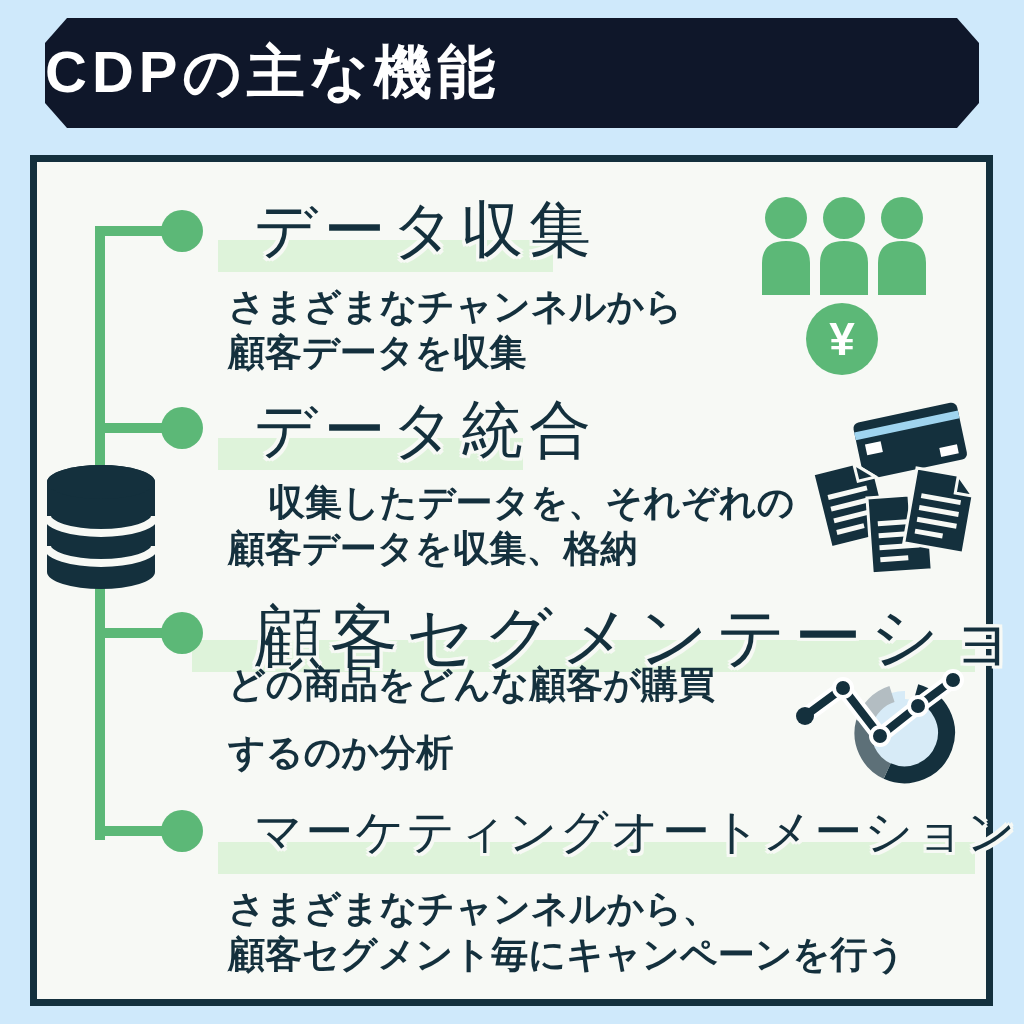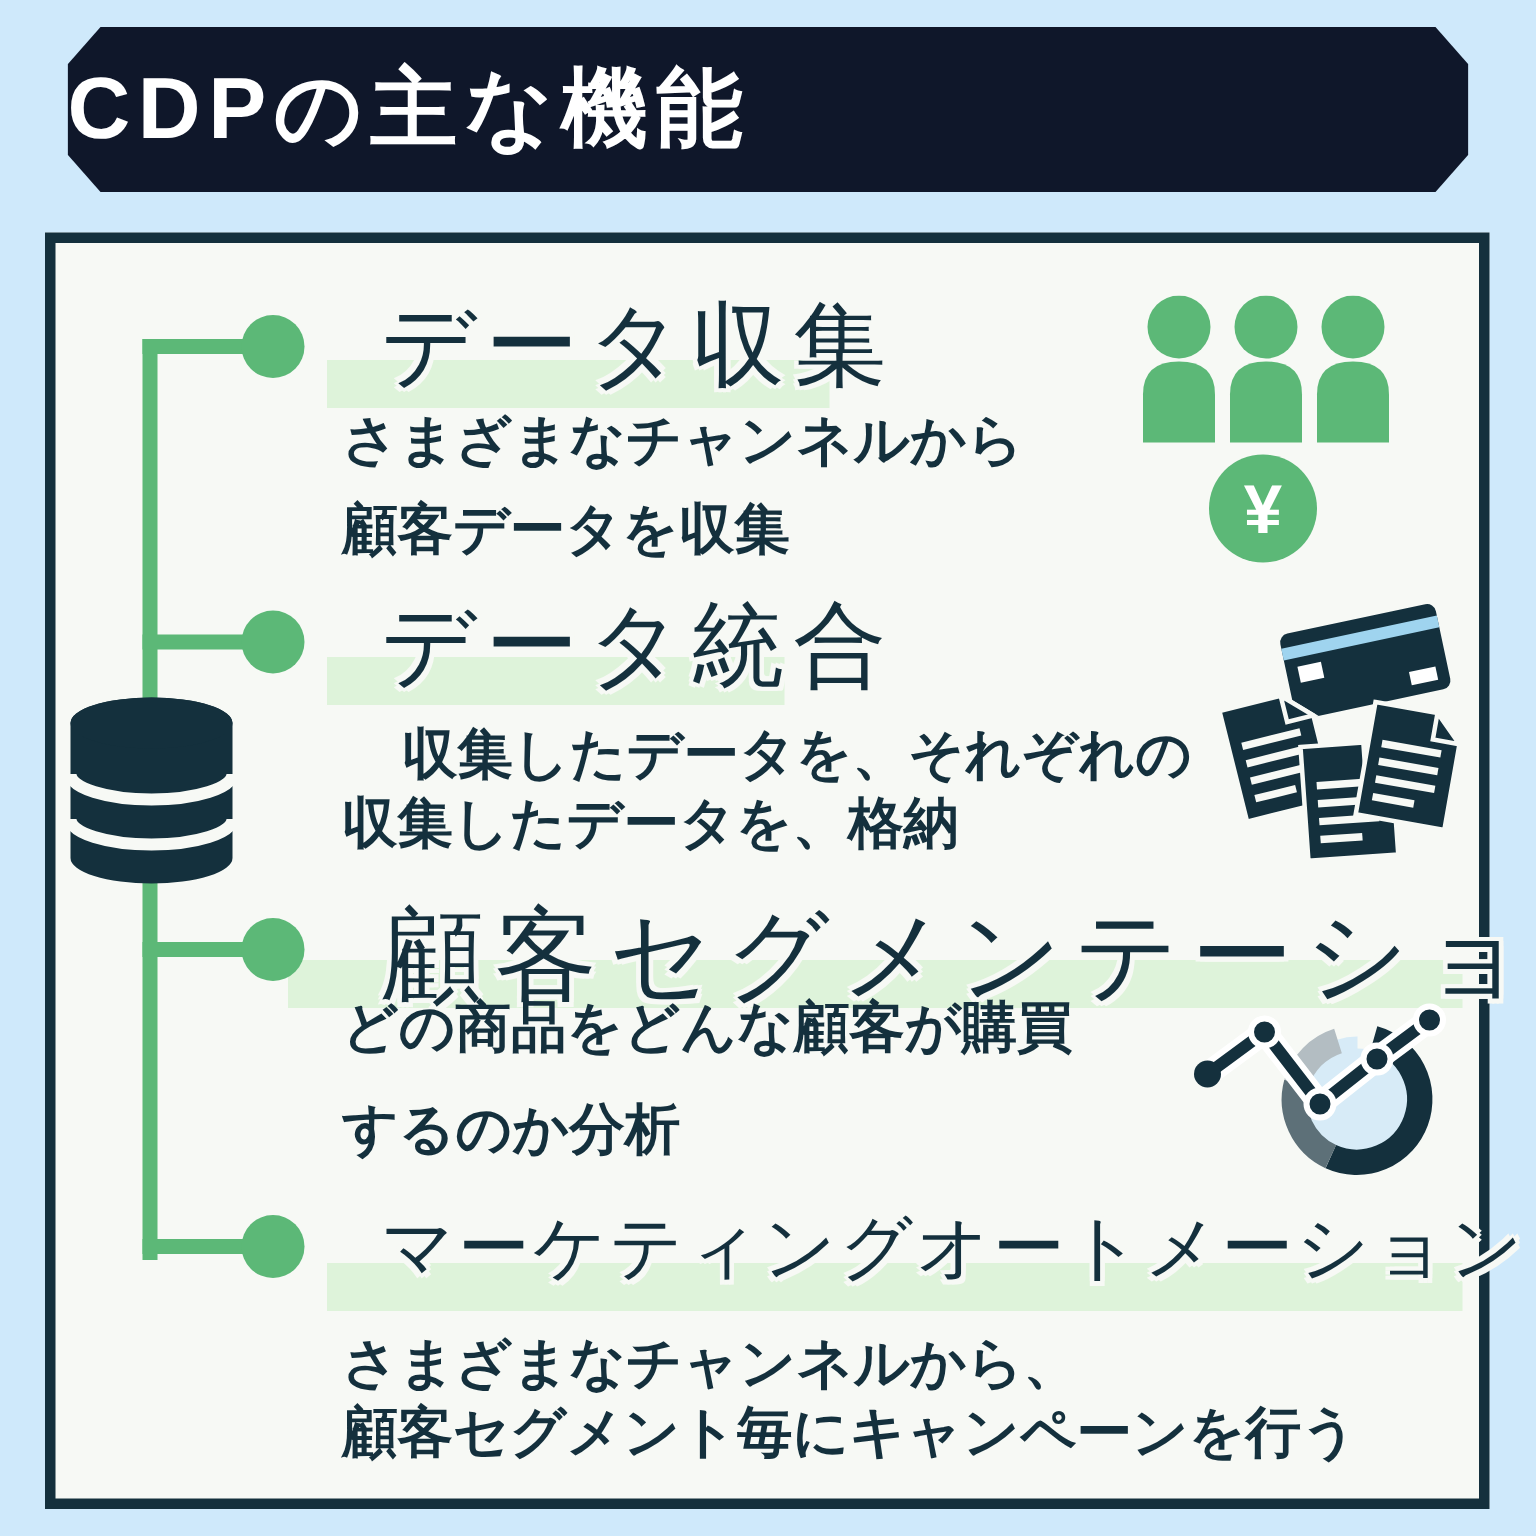--- a/index.html
+++ b/index.html
@@ -71,41 +71,41 @@
 
 <svg class="abs icon-svg" style="left:46px;top:464px;" width="110" height="126" viewBox="0 0 110 126">
   <path fill="#14303d" d="M1,18 A54,17 0 0 1 109,18 L109,108 A54,17 0 0 1 1,108 Z"></path>
   <ellipse fill="#14303d" cx="55" cy="18" rx="54" ry="17"></ellipse>
   <path d="M1,52 A54,17 0 0 0 109,52" stroke="#f7f9f5" stroke-width="8" fill="none"></path>
   <path d="M1,82 A54,17 0 0 0 109,82" stroke="#f7f9f5" stroke-width="8" fill="none"></path>
 </svg>
 
 <div class="abs band" style="left:218px;top:240px;width:335px;"></div>
 <div class="abs heading h1" style="top:188px;">データ収集</div>
-<div class="abs body-line" style="top:269px;">さまざまなチャンネルから</div>
+<div class="abs body-line" style="top:282px;">さまざまなチャンネルから</div>
 <div class="abs body-line" style="top:328px;">顧客データを収集</div>
 
 <svg class="abs icon-svg" style="left:755px;top:197px;" width="176" height="100" viewBox="0 0 176 100">
   <g fill="#5cb877">
     <circle cx="31" cy="21" r="21"></circle>
     <path d="M7,98 L7,66 Q7,44 31,44 Q55,44 55,66 L55,98 Z"></path>
     <circle cx="89" cy="21" r="21"></circle>
     <path d="M65,98 L65,66 Q65,44 89,44 Q113,44 113,66 L113,98 Z"></path>
     <circle cx="147" cy="21" r="21"></circle>
     <path d="M123,98 L123,66 Q123,44 147,44 Q171,44 171,66 L171,98 Z"></path>
   </g>
 </svg>
 <div class="abs yen-circle">
   <span class="yen-glyph">¥</span>
 </div>
 
 <div class="abs band" style="left:218px;top:438px;width:305px;"></div>
 <div class="abs heading h2" style="top:388px;">データ統合</div>
 <div class="abs body-line" style="top:478px;margin-left:40px;">収集したデータを、それぞれの</div>
-<div class="abs body-line" style="top:524px;">収集したデータを、格納</div>
+<div class="abs body-line" style="top:524px;">顧客データを収集、格納</div>
 
 <svg class="abs icon-svg" style="left:805px;top:398px;" width="185" height="185" viewBox="0 0 185 185">
 
   <g transform="rotate(-12 105 42)">
     <rect x="52" y="14" width="106" height="58" rx="6" fill="#14303d"></rect>
     <rect x="52" y="23" width="106" height="8" fill="#9fd4ef"></rect>
     <rect x="60" y="37" width="16" height="11" fill="#ffffff"></rect>
     <rect x="132" y="56" width="18" height="9" fill="#ffffff"></rect>
   </g>
 

